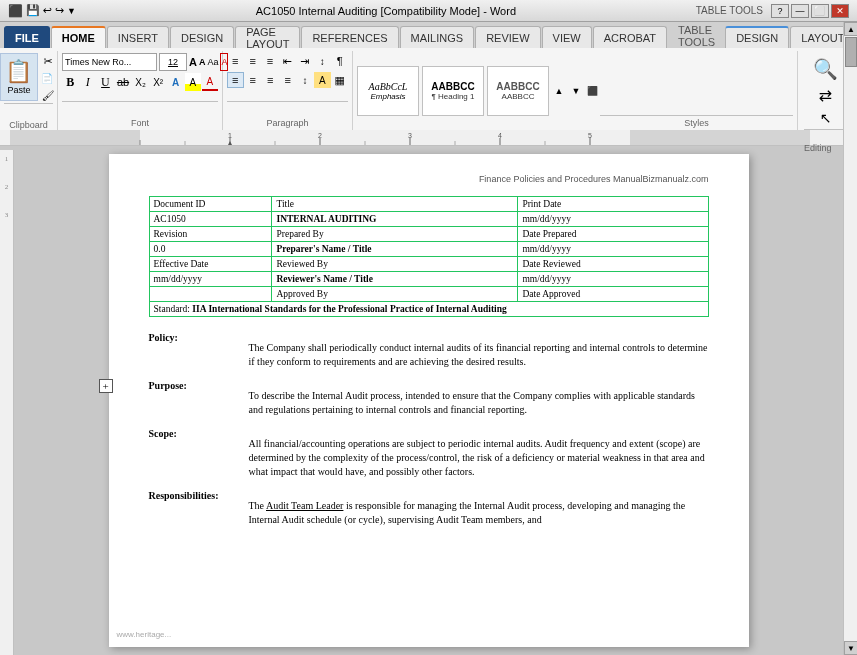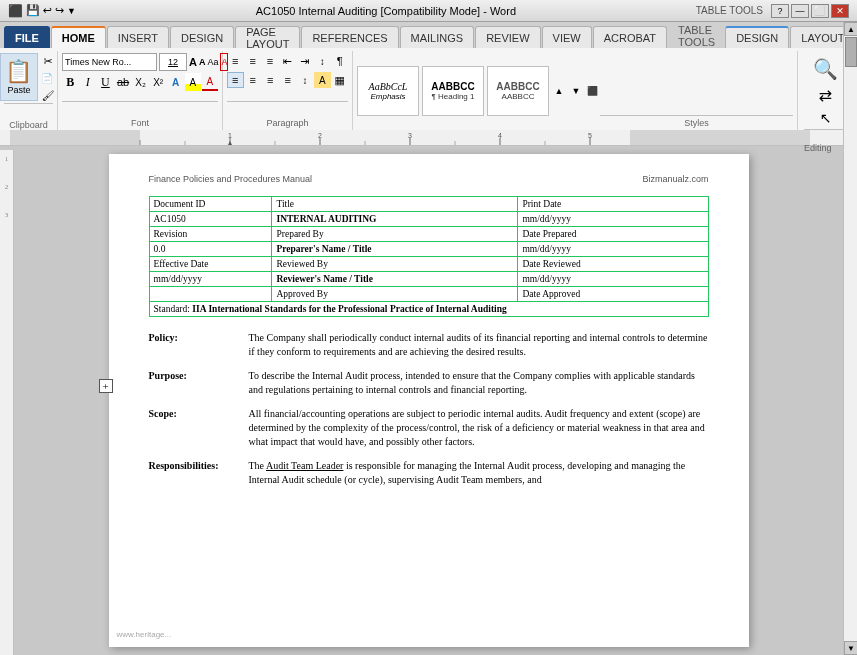--- a/index.html
+++ b/index.html
@@ -232,21 +232,21 @@
       box-shadow: 2px 2px 8px rgba(0,0,0,0.3);
       padding: 20px 40px 20px 40px;
       font-family: 'Times New Roman', Times, serif;
       font-size: 10.5px;
       position: relative;
     }
 
     
     .doc-header {
       display: flex;
-      justify-content: space-between;
+      justify-content: flex-end;
       font-size: 9px;
       color: #555;
       margin-bottom: 12px;
       font-family: Arial, sans-serif;
     }
 
     
     .info-table {
       width: 100%;
       border-collapse: collapse;
@@ -270,20 +270,21 @@
     .doc-label {
       font-weight: bold;
       min-width: 100px;
       padding-right: 8px;
       font-size: 10px;
     }
     .doc-content {
       flex: 1;
       font-size: 10px;
       line-height: 1.4;
+      margin-top: 10px;
     }
     .underline { text-decoration: underline; }
 
     
     #scrollbar {
       position: absolute;
       right: 0;
       top: 22px;
       width: 14px;
       height: calc(655px - 22px);

